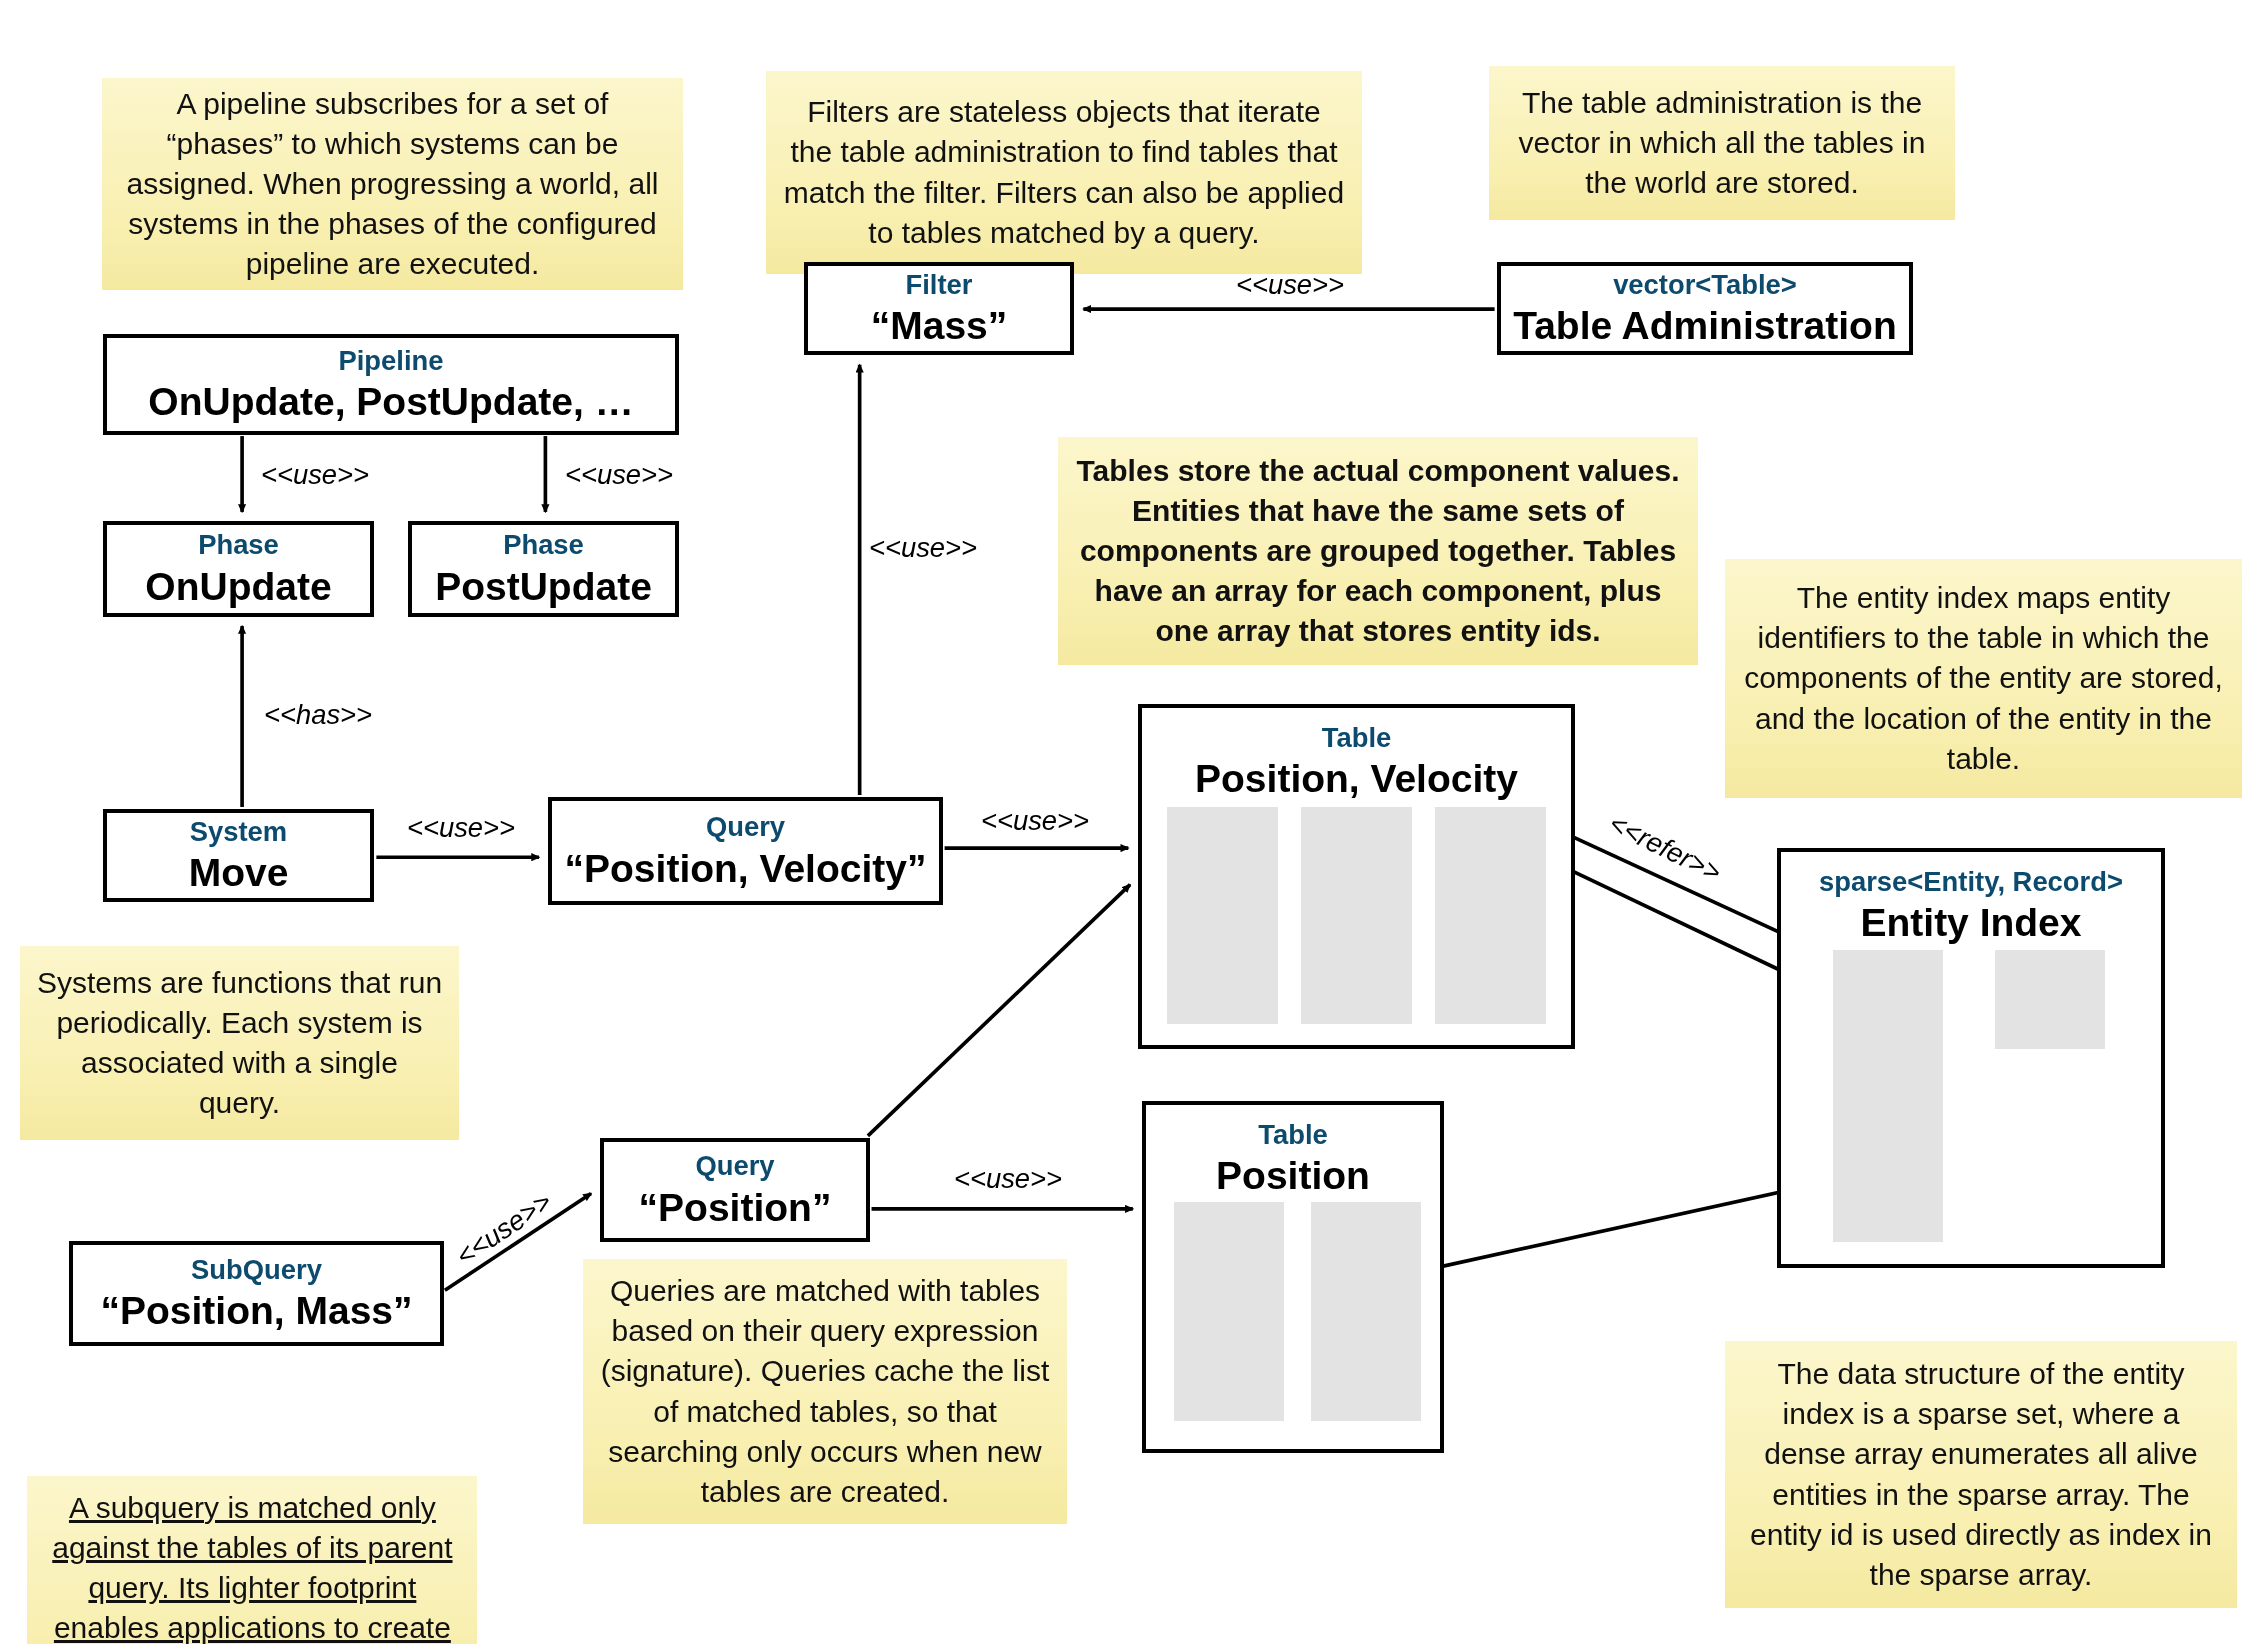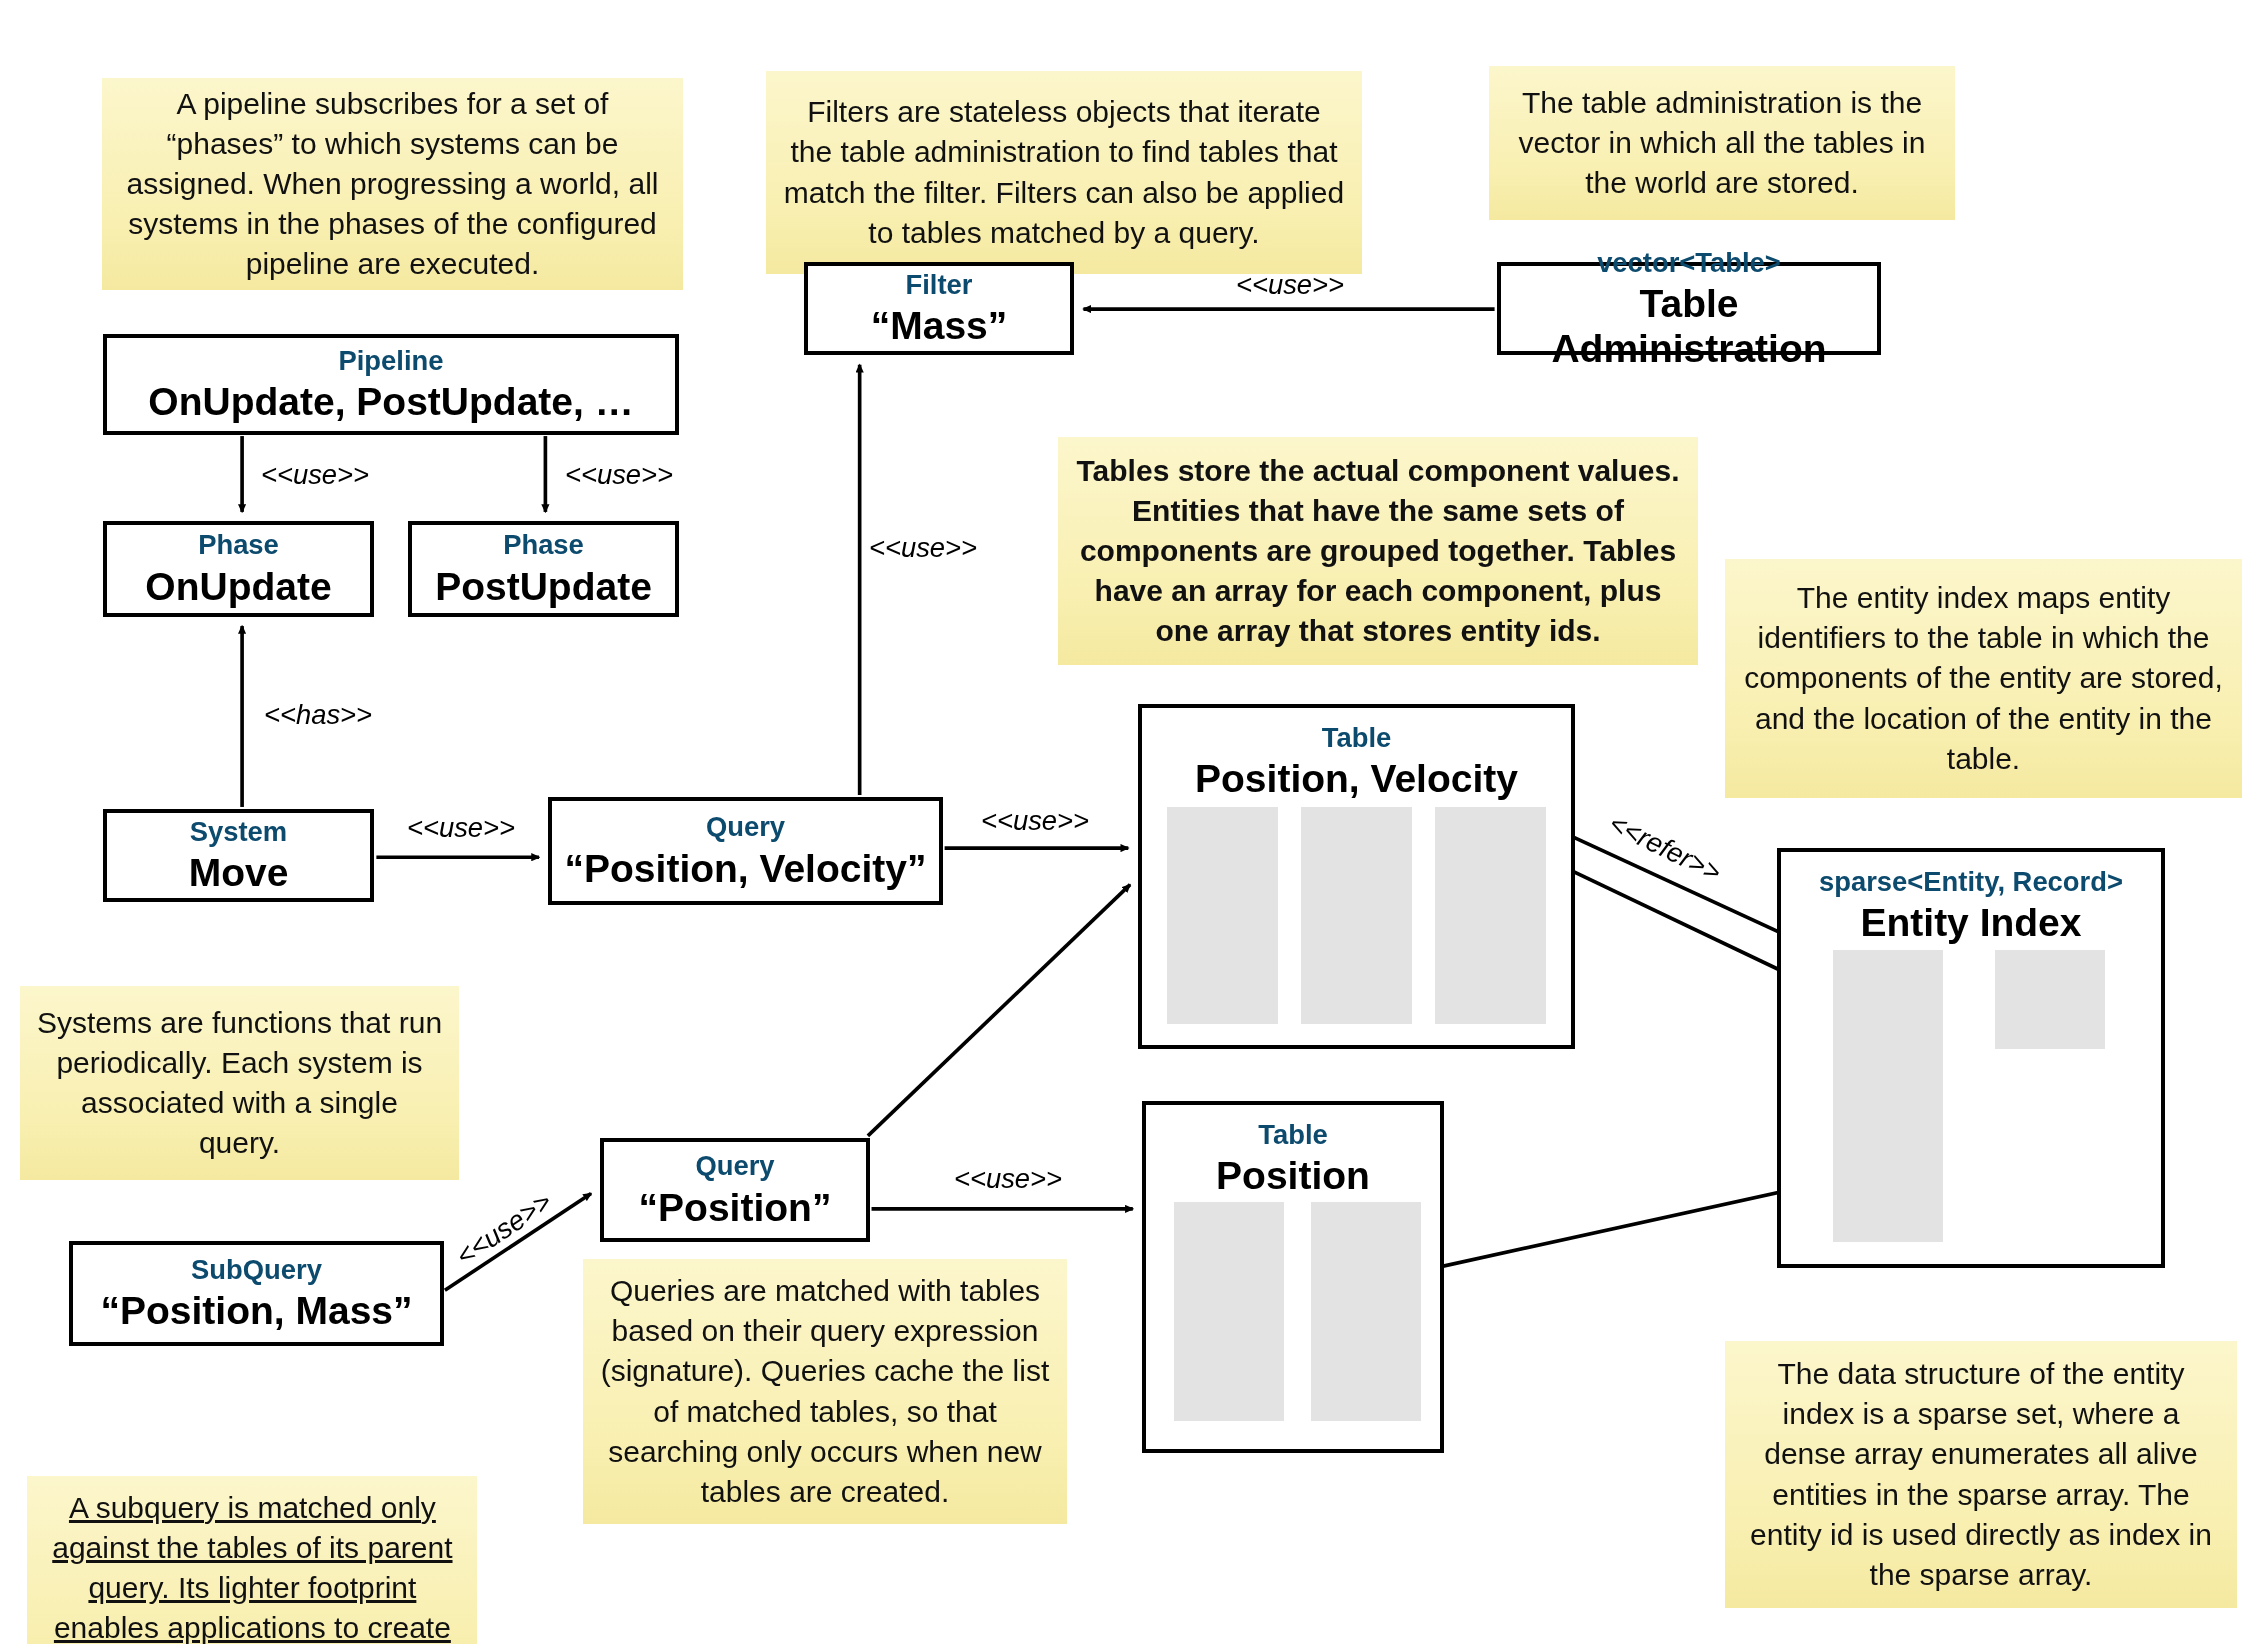--- a/index.html
+++ b/index.html
@@ -60,41 +60,41 @@
         <line x1="2183" y1="1055" x2="2134" y2="1055" marker-end="url(#ah)"></line>
         <line x1="2183" y1="1082" x2="2134" y2="1082" marker-end="url(#ah)"></line>
         <line x1="2187" y1="1108" x2="2128" y2="1262" marker-end="url(#ah)"></line>
       </g>
   </svg>
 <div class="note" style="left: 102px; top: 78px; width: 581px; height: 212px;">A pipeline subscribes for a set of “phases” to which systems can be assigned. When progressing a world, all systems in the phases of the configured pipeline are executed.</div>
     <div class="note" style="left: 766px; top: 35px; width: 596px; height: 203px; margin-top: 36px;">Filters are stateless objects that iterate the table administration to find tables that match the filter. Filters can also be applied to tables matched by a query.</div>
     <div class="note" style="left: 1489px; top: 66px; width: 466px; height: 154px;">The table administration is the vector in which all the tables in the world are stored.</div>
     <div class="note" style="left: 1058px; top: 437px; width: 640px; height: 228px; font-weight: bold;">Tables store the actual component values. Entities that have the same sets of components are grouped together. Tables have an array for each component, plus one array that stores entity ids.</div>
     <div class="note" style="left: 1725px; top: 559px; width: 517px; height: 239px;">The entity index maps entity identifiers to the table in which the components of the entity are stored, and the location of the entity in the table.</div>
-    <div class="note" style="left: 20px; top: 946px; width: 439px; height: 194px; margin-top: 40px;">Systems are functions that run periodically. Each system is associated with a single query.</div>
+    <div class="note" style="left: 20px; top: 946px; width: 439px; height: 194px;">Systems are functions that run periodically. Each system is associated with a single query.</div>
     <div class="note" style="left: 583px; top: 1259px; width: 484px; height: 265px;">Queries are matched with tables based on their query expression (signature). Queries cache the list of matched tables, so that searching only occurs when new tables are created.</div>
     <div class="note" style="left: 27.4px; top: 1476px; width: 450px; height: 224px; text-decoration: underline;">A subquery is matched only against the tables of its parent query. Its lighter footprint enables applications to create many subqueries.</div>
     <div class="note" style="left: 1725px; top: 1341px; width: 512px; height: 267px;">The data structure of the entity index is a sparse set, where a dense array enumerates all alive entities in the sparse array. The entity id is used directly as index in the sparse array.</div>
     <div class="box" style="left: 103px; top: 334px; width: 576px; height: 101px;">
       <div class="box-title">Pipeline</div>
       <div class="box-body">OnUpdate, PostUpdate, …</div>
     </div>
     <div class="box" style="left: 103px; top: 521px; width: 271px; height: 96px;">
       <div class="box-title">Phase</div>
       <div class="box-body">OnUpdate</div>
     </div>
     <div class="box" style="left: 408px; top: 521px; width: 271px; height: 96px;">
       <div class="box-title">Phase</div>
       <div class="box-body">PostUpdate</div>
     </div>
     <div class="box" style="left: 804px; top: 262px; width: 270px; height: 93px;">
       <div class="box-title">Filter</div>
       <div class="box-body">“Mass”</div>
     </div>
-    <div class="box" style="left: 1497px; top: 262px; width: 384px; height: 93px;">
+    <div class="box" style="left: 1497px; top: 262px; width: 416px; height: 93px;">
       <div class="box-title">vector&lt;Table&gt;</div>
       <div class="box-body">Table Administration</div>
     </div>
     <div class="box" style="left: 103px; top: 809px; width: 271px; height: 93px;">
       <div class="box-title">System</div>
       <div class="box-body">Move</div>
     </div>
     <div class="box" style="left: 548px; top: 797px; width: 395px; height: 108px;">
       <div class="box-title">Query</div>
       <div class="box-body">“Position, Velocity”</div>

